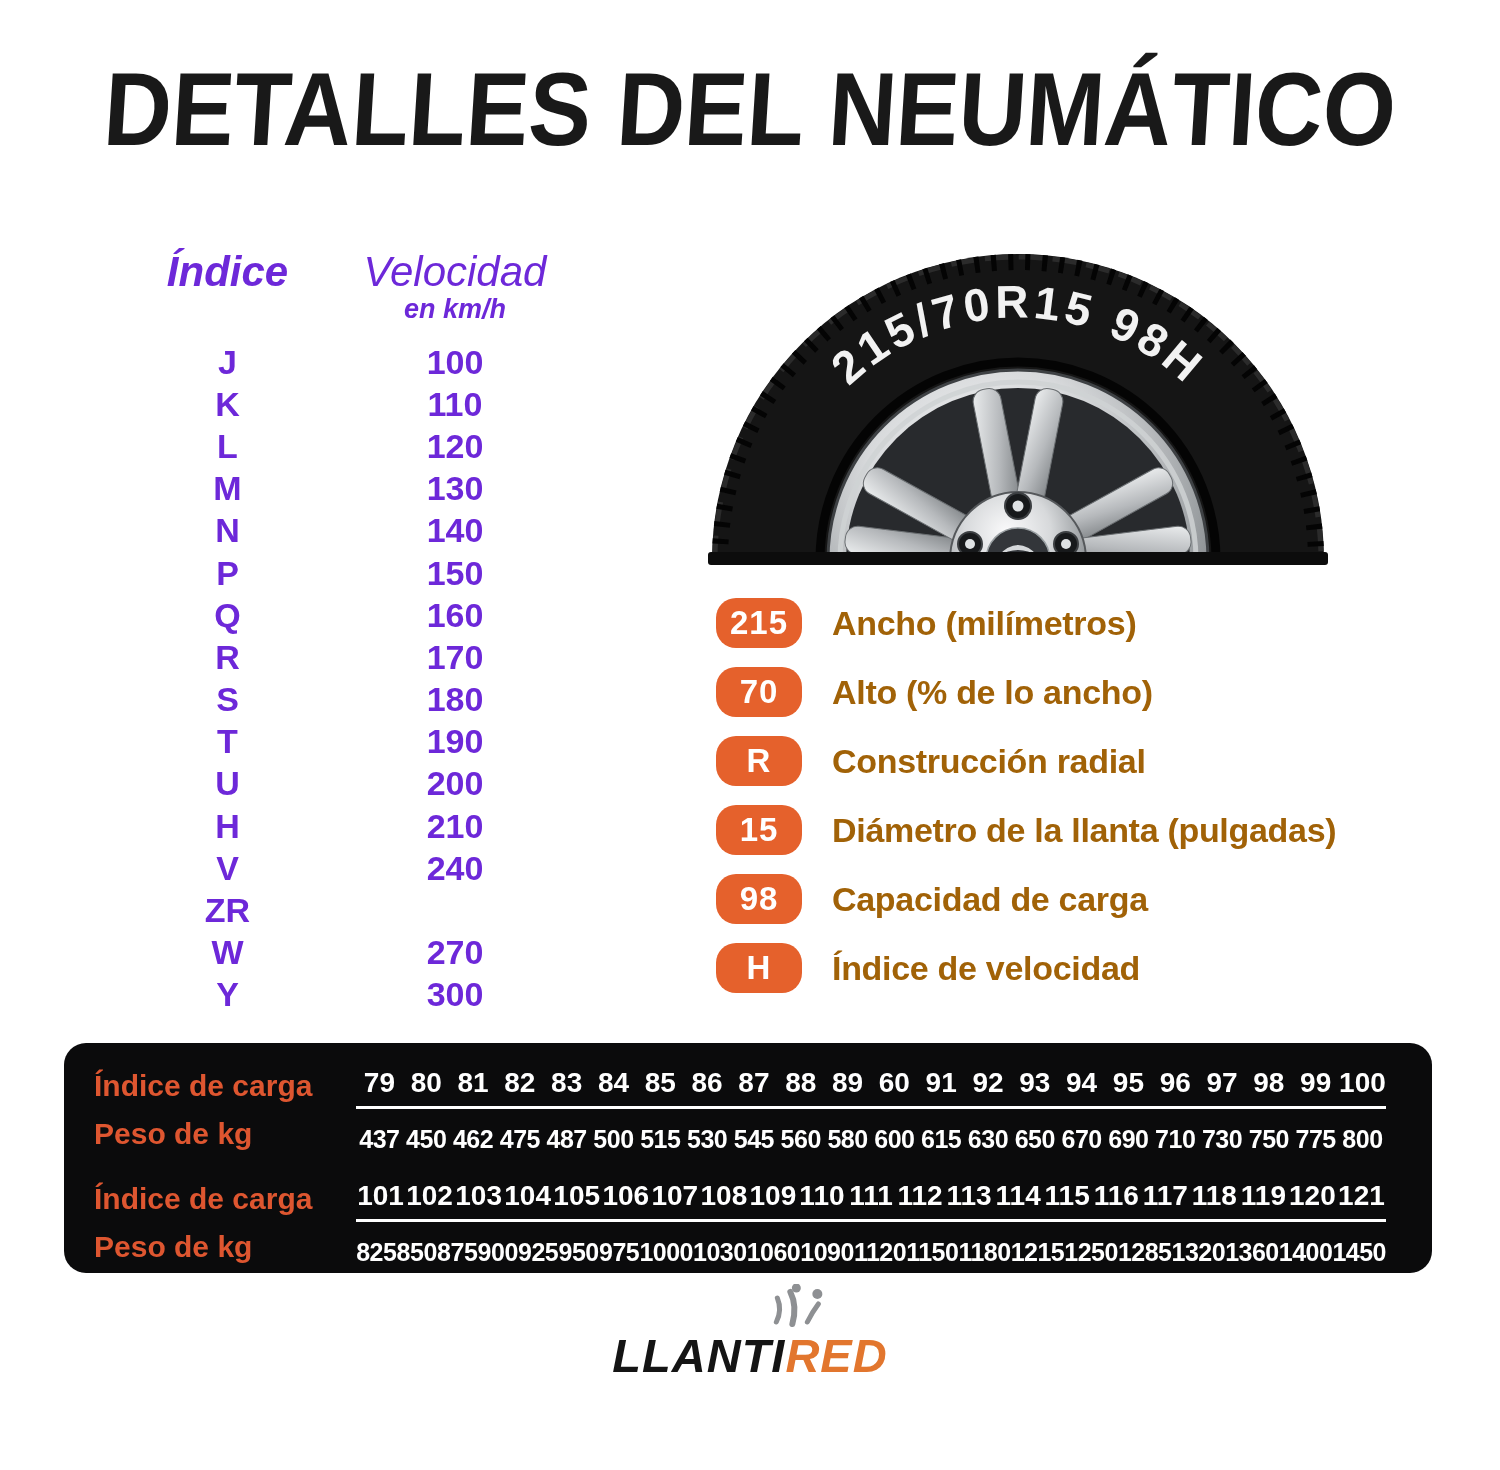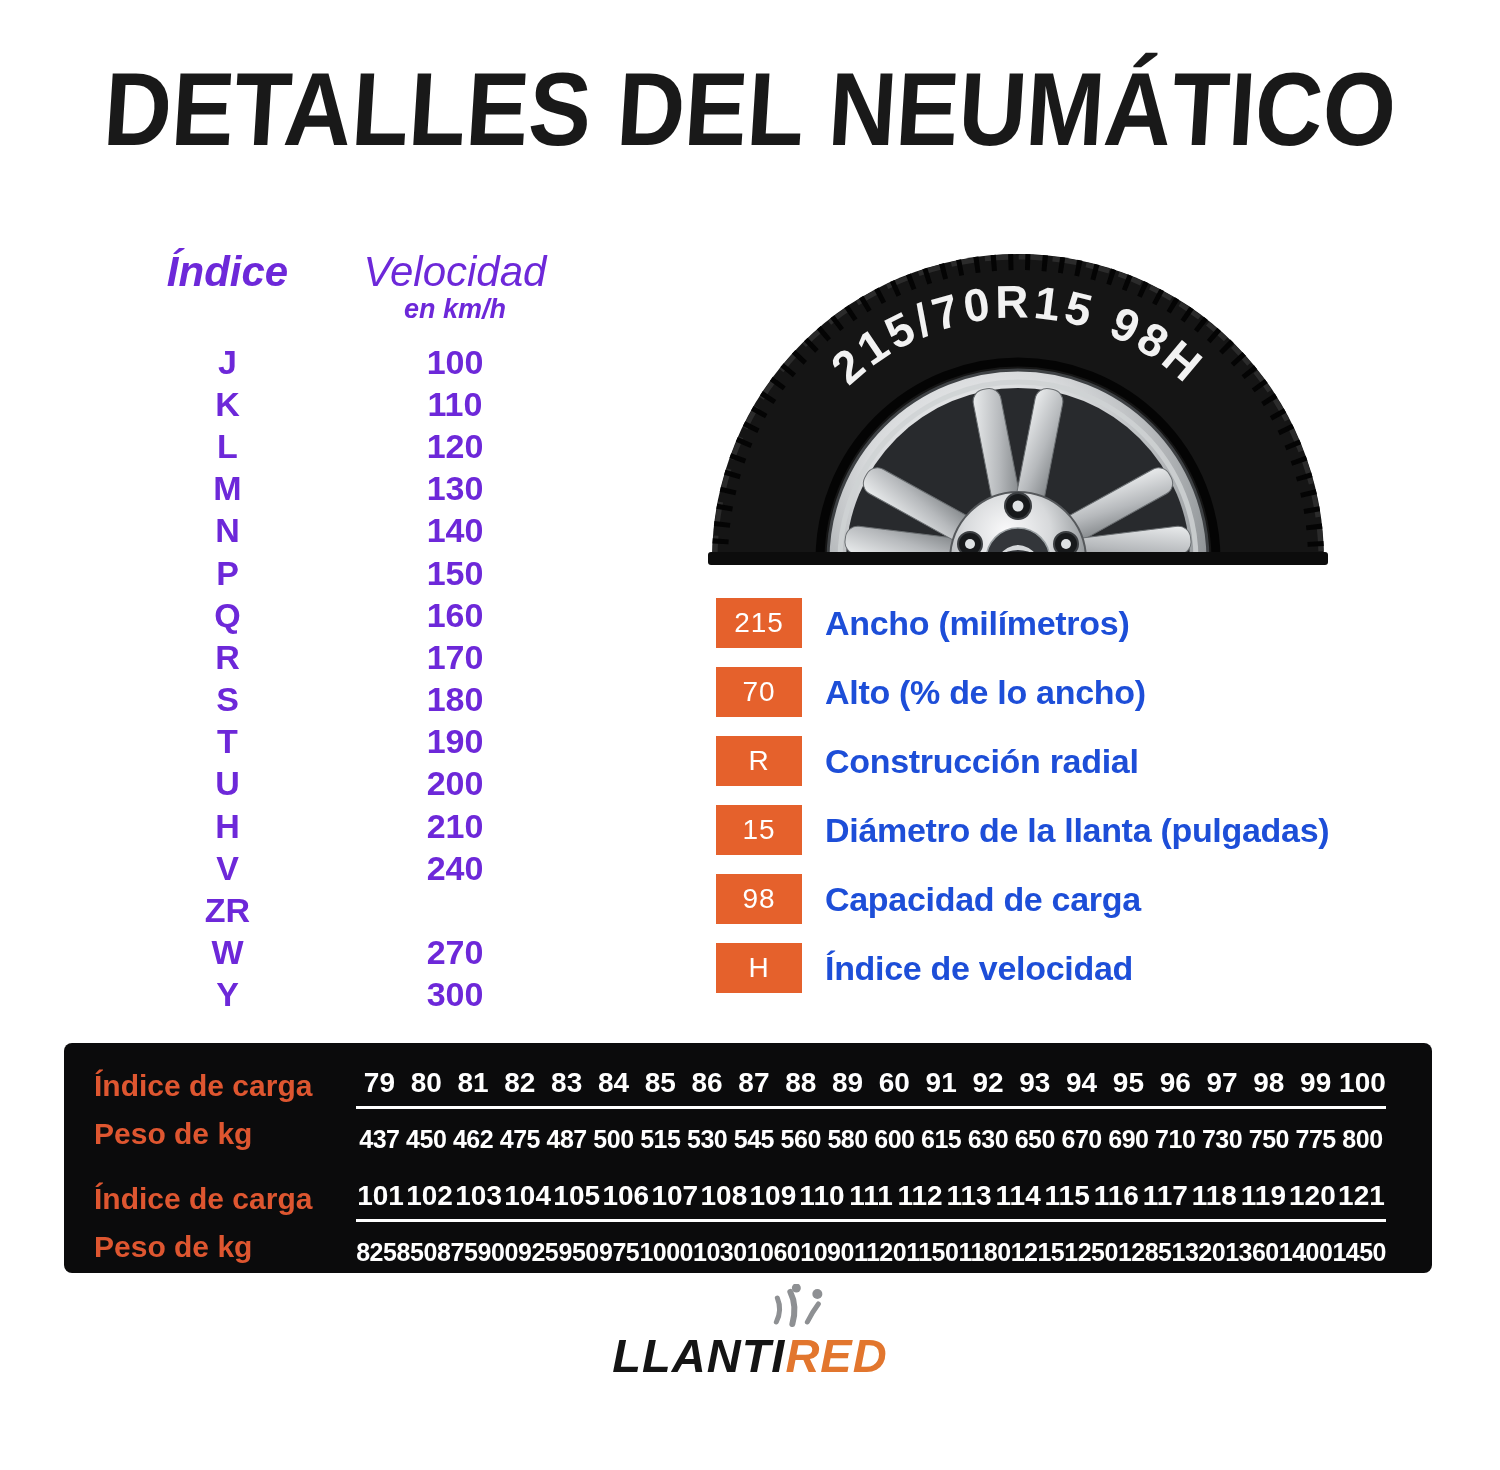--- a/index.html
+++ b/index.html
@@ -24,29 +24,29 @@
 
   
   .tire-wrap{position:absolute;left:702px;top:234px;width:632px;height:332px;}
   .tire-wrap svg{display:block;width:100%;height:100%;}
   .tire-text{font-family:"Liberation Sans","DejaVu Sans",sans-serif;font-size:46px;
              font-weight:bold;letter-spacing:4px;fill:#f2f2f2;}
 
   
   .badges{position:absolute;left:716px;top:598px;}
   .badge-row{display:flex;align-items:center;height:50px;margin-bottom:19px;}
-  .badge{width:86px;height:50px;background:#E5612C;border-radius:0;color:#fff;
-         font-weight:normal;font-size:28px;display:flex;align-items:center;justify-content:center;
+  .badge{width:86px;height:50px;background:#E5612C;border-radius:20px;color:#fff;
+         font-weight:bold;font-size:33px;display:flex;align-items:center;justify-content:center;
          letter-spacing:1px;flex:none;}
-  .badge-label{margin-left:23px;font-size:34px;font-weight:bold;color:#1d4ed8;
+  .badge-label{margin-left:30px;font-size:34px;font-weight:bold;color:#a16207;
                letter-spacing:-0.3px;white-space:nowrap;}
 
   
   .load-panel{position:absolute;left:64px;top:1043px;width:1368px;height:230px;
-              background:#0B0B0C;border-radius:8px;box-sizing:border-box;
+              background:#0B0B0C;border-radius:22px;box-sizing:border-box;
               padding:24px 46px 22px 30px;display:flex;flex-direction:column;}
   .load-group{display:flex;}
   .load-group + .load-group{margin-top:26px;}
   .load-labels{width:262px;flex:none;display:flex;flex-direction:column;
                justify-content:space-between;padding:2px 0 4px 0;}
   .load-label{font-size:30px;font-weight:bold;color:#DE5630;line-height:1.1;white-space:nowrap;}
   .load-data{flex:1;display:flex;flex-direction:column;}
   .load-row{display:flex;color:#fff;font-weight:bold;}
   .load-row span{flex:1;text-align:center;}
   .load-row-indices{font-size:28px;padding-bottom:7px;border-bottom:3px solid #fff;}

